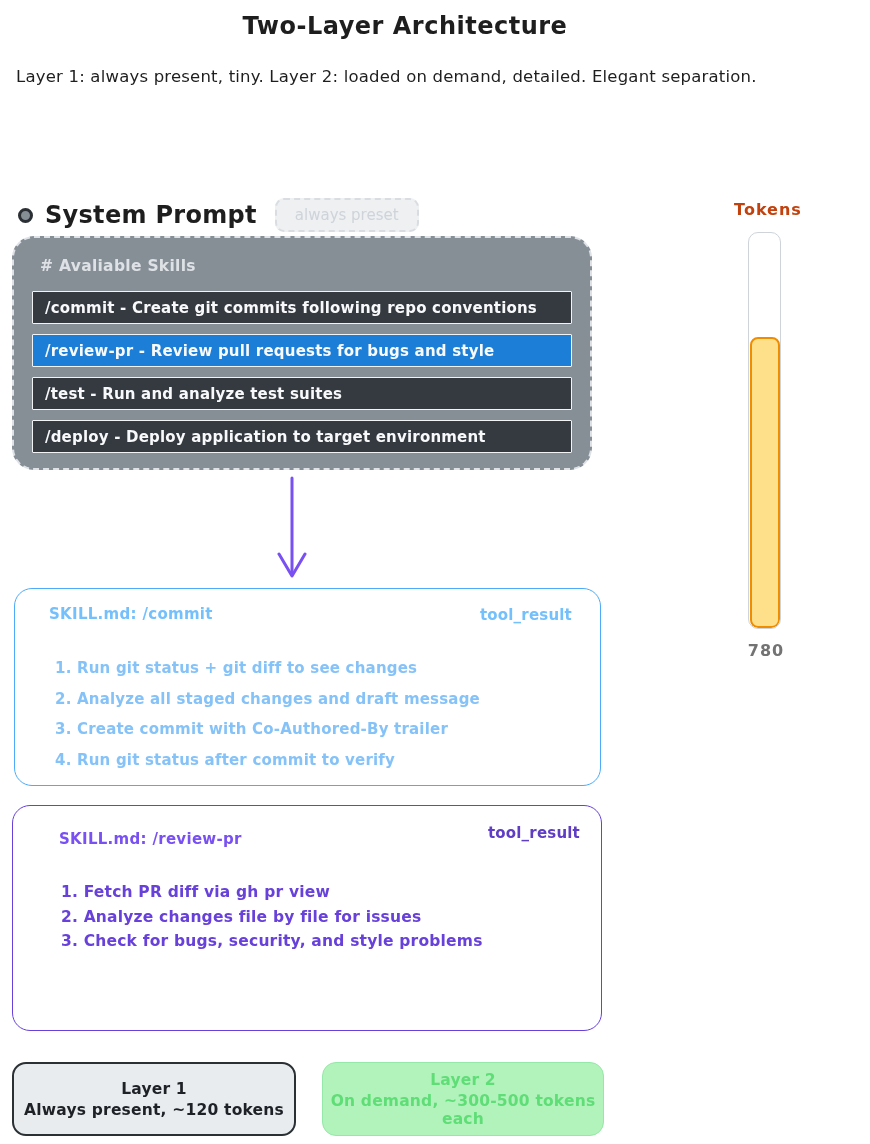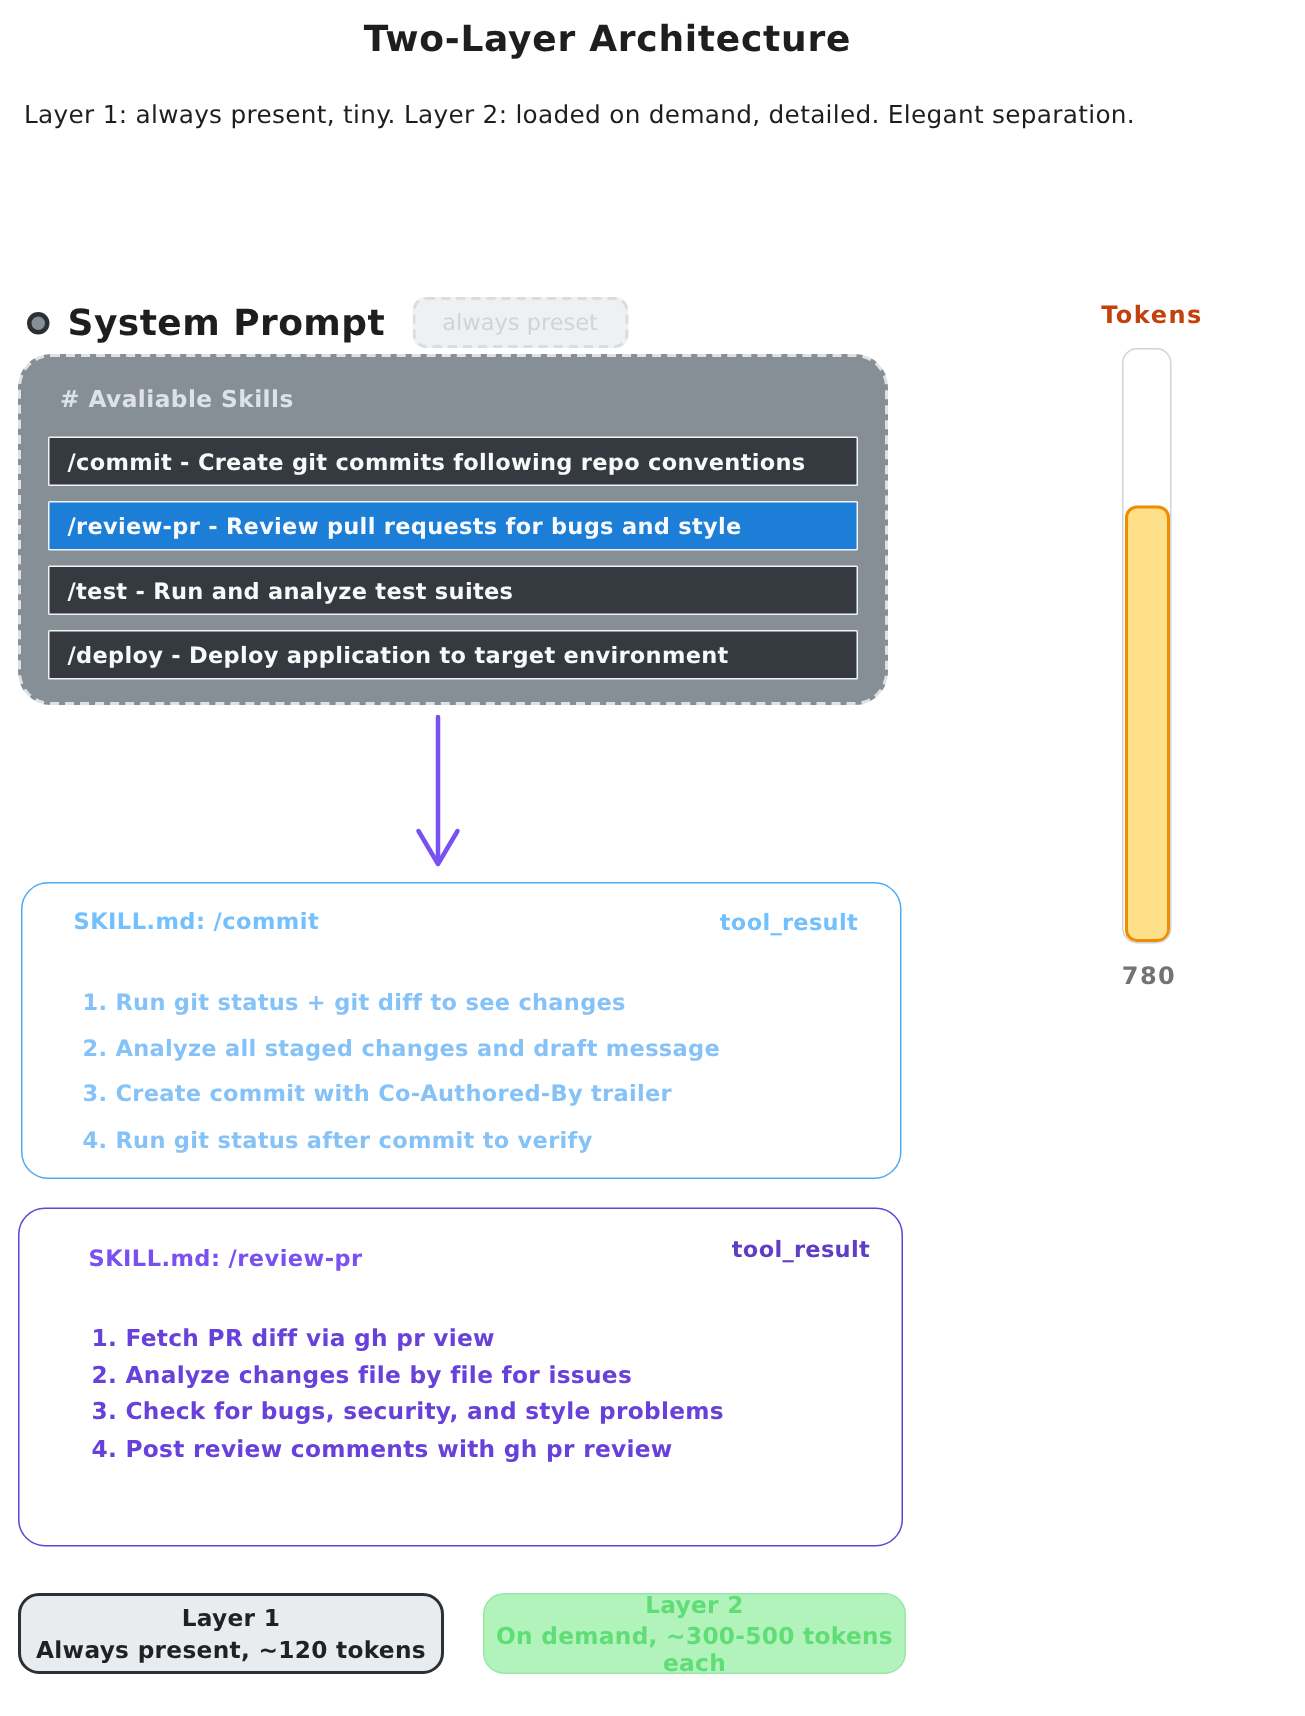--- a/index.html
+++ b/index.html
@@ -159,21 +159,21 @@
     left: 48px; top: 77px;
     font-size: 15.5px;
     color: #6741d9;
   }
   .card-review .card-steps li { margin-bottom: 6.5px; }
 
   
   .legend-box {
     position: absolute;
     top: 1062px;
-    height: 54px;
+    height: 74px;
     border-radius: 14px;
     display: flex;
     flex-direction: column;
     align-items: center;
     justify-content: center;
     gap: 3px;
     font-size: 15.5px;
     font-weight: 600;
     letter-spacing: 0.2px;
     text-align: center;
@@ -268,21 +268,20 @@
     </ul>
   </div>
 
   <div class="skill-card card-review">
     <div class="card-title">SKILL.md: /review-pr</div>
     <div class="card-badge">tool_result</div>
     <ul class="card-steps">
       <li>1. Fetch PR diff via gh pr view</li>
       <li>2. Analyze changes file by file for issues</li>
       <li>3. Check for bugs, security, and style problems</li>
-      <li>4. Post review comments with gh pr review</li>
     </ul>
   </div>
 
   <div class="legend-box legend-layer1">
     <div>Layer 1</div>
     <div>Always present, ~120 tokens</div>
   </div>
 
   <div class="legend-box legend-layer2">
     <div>Layer 2</div>

